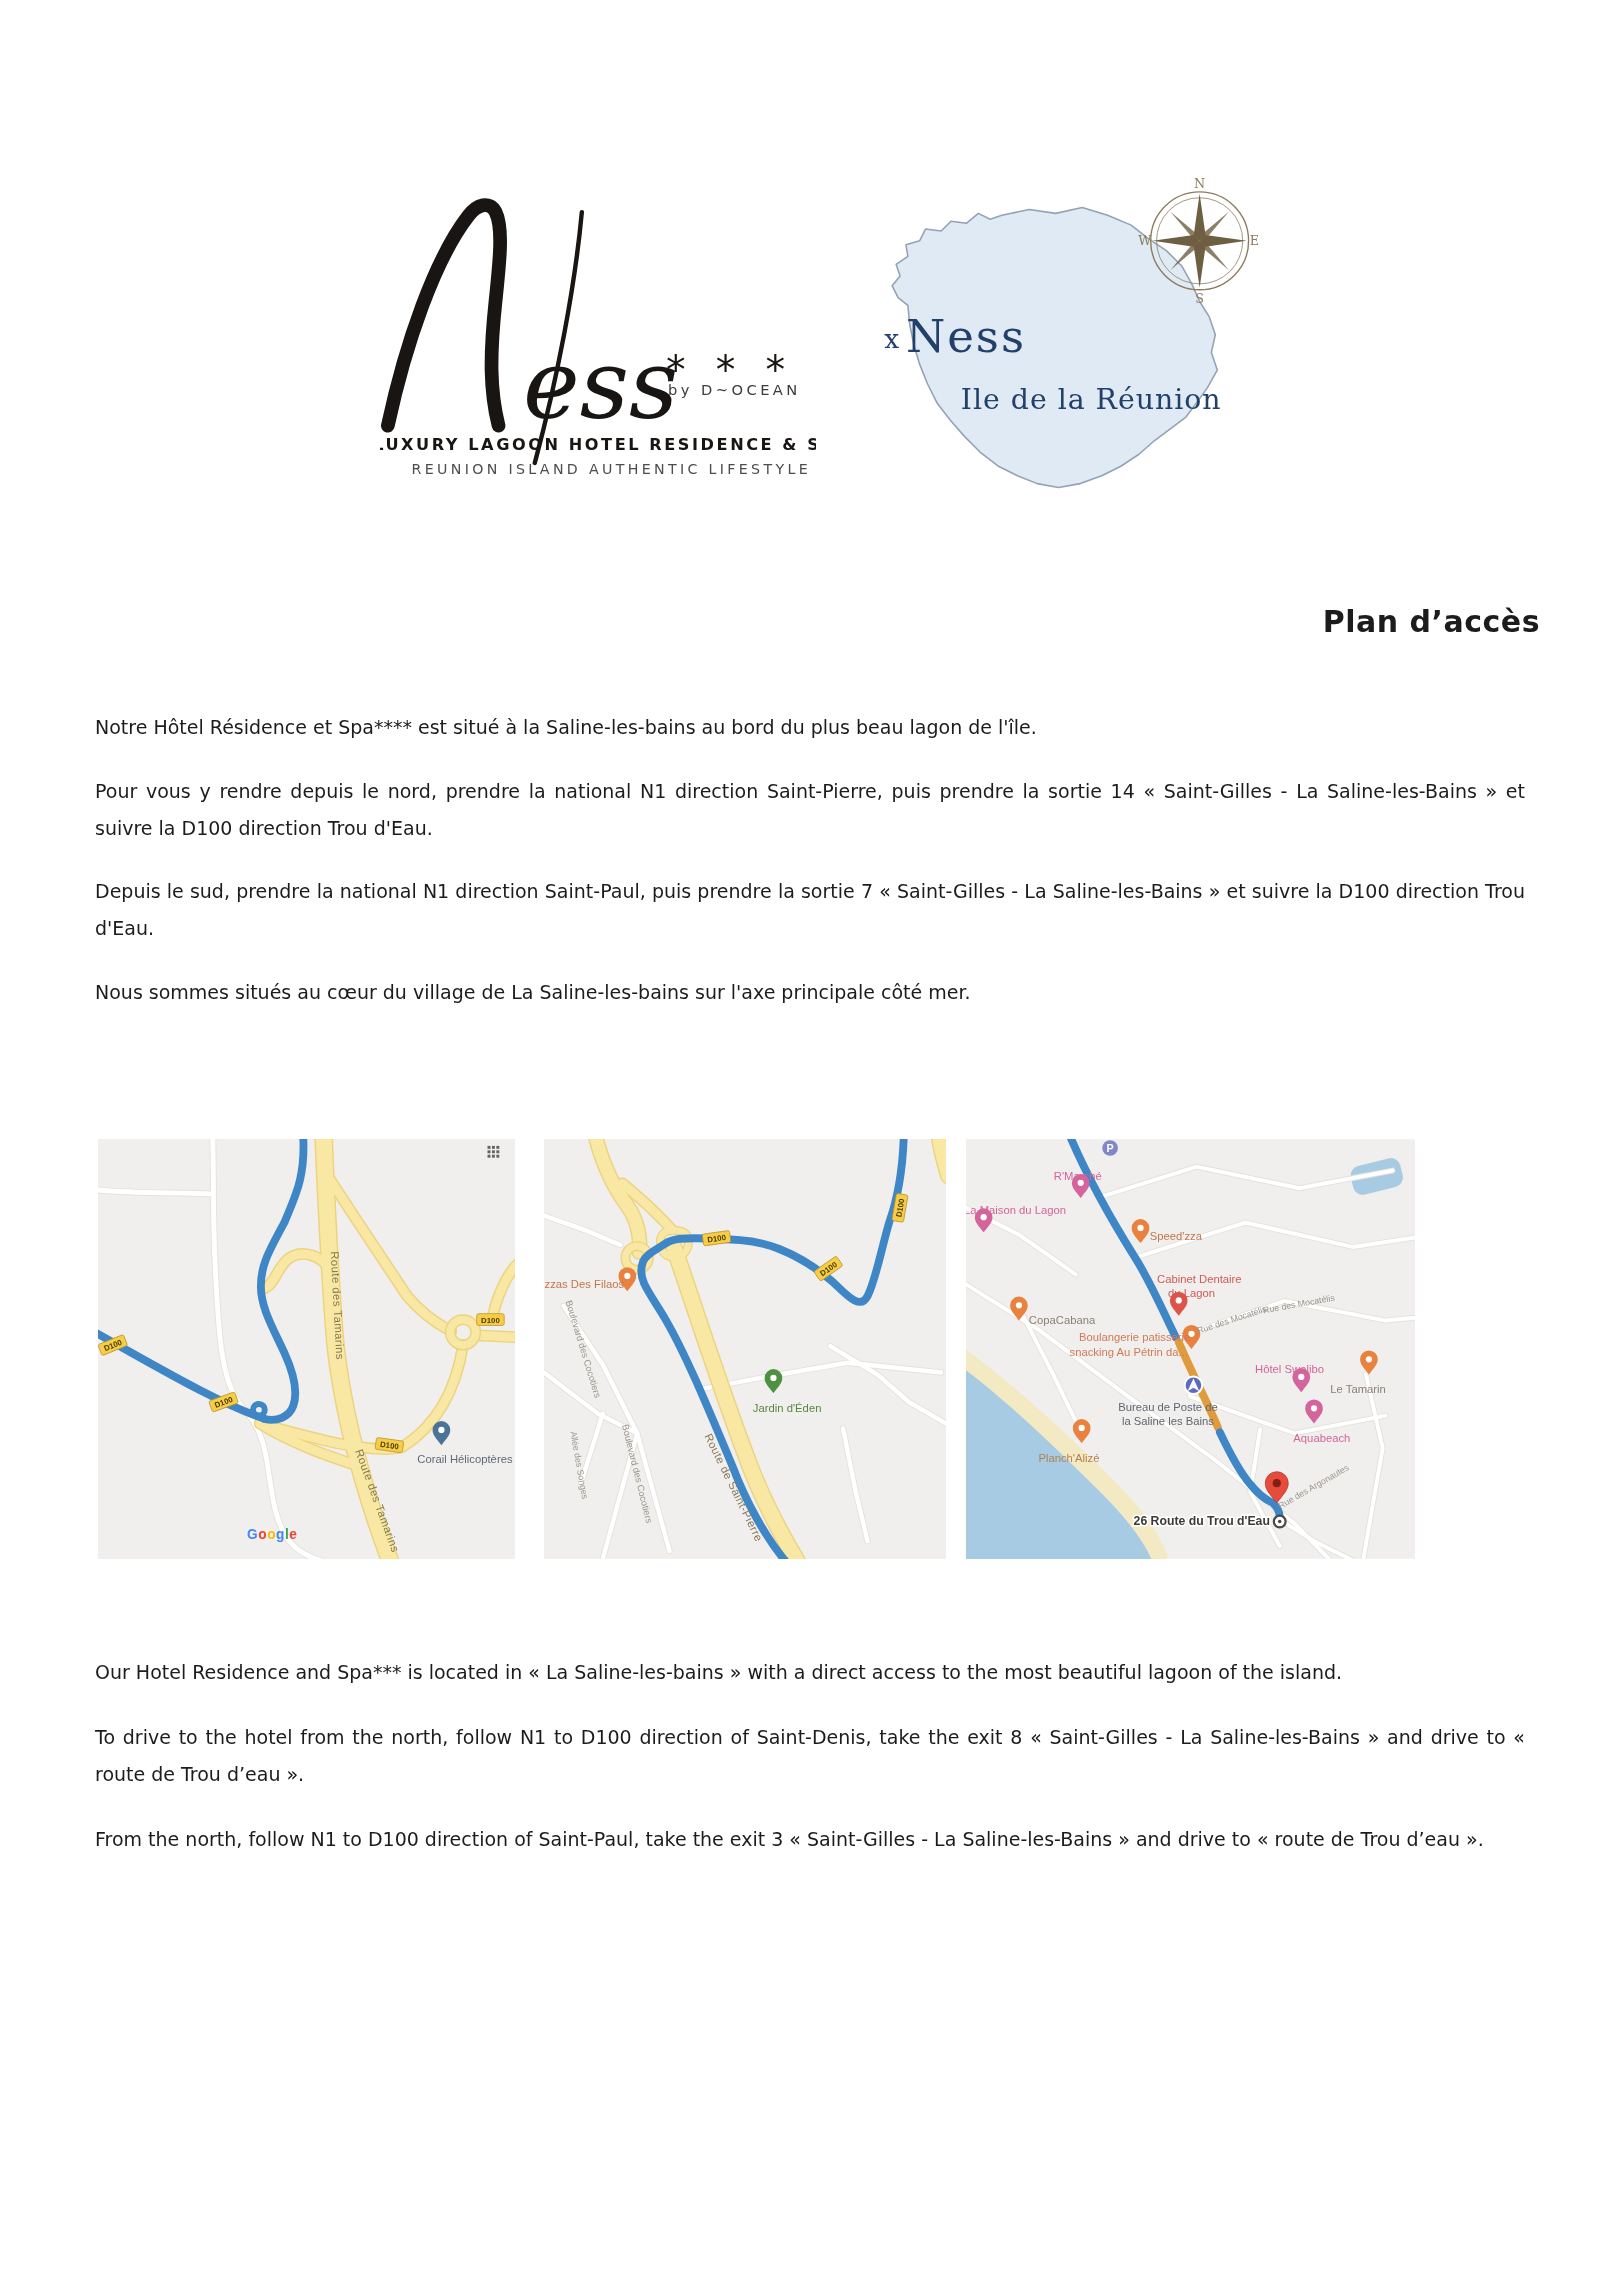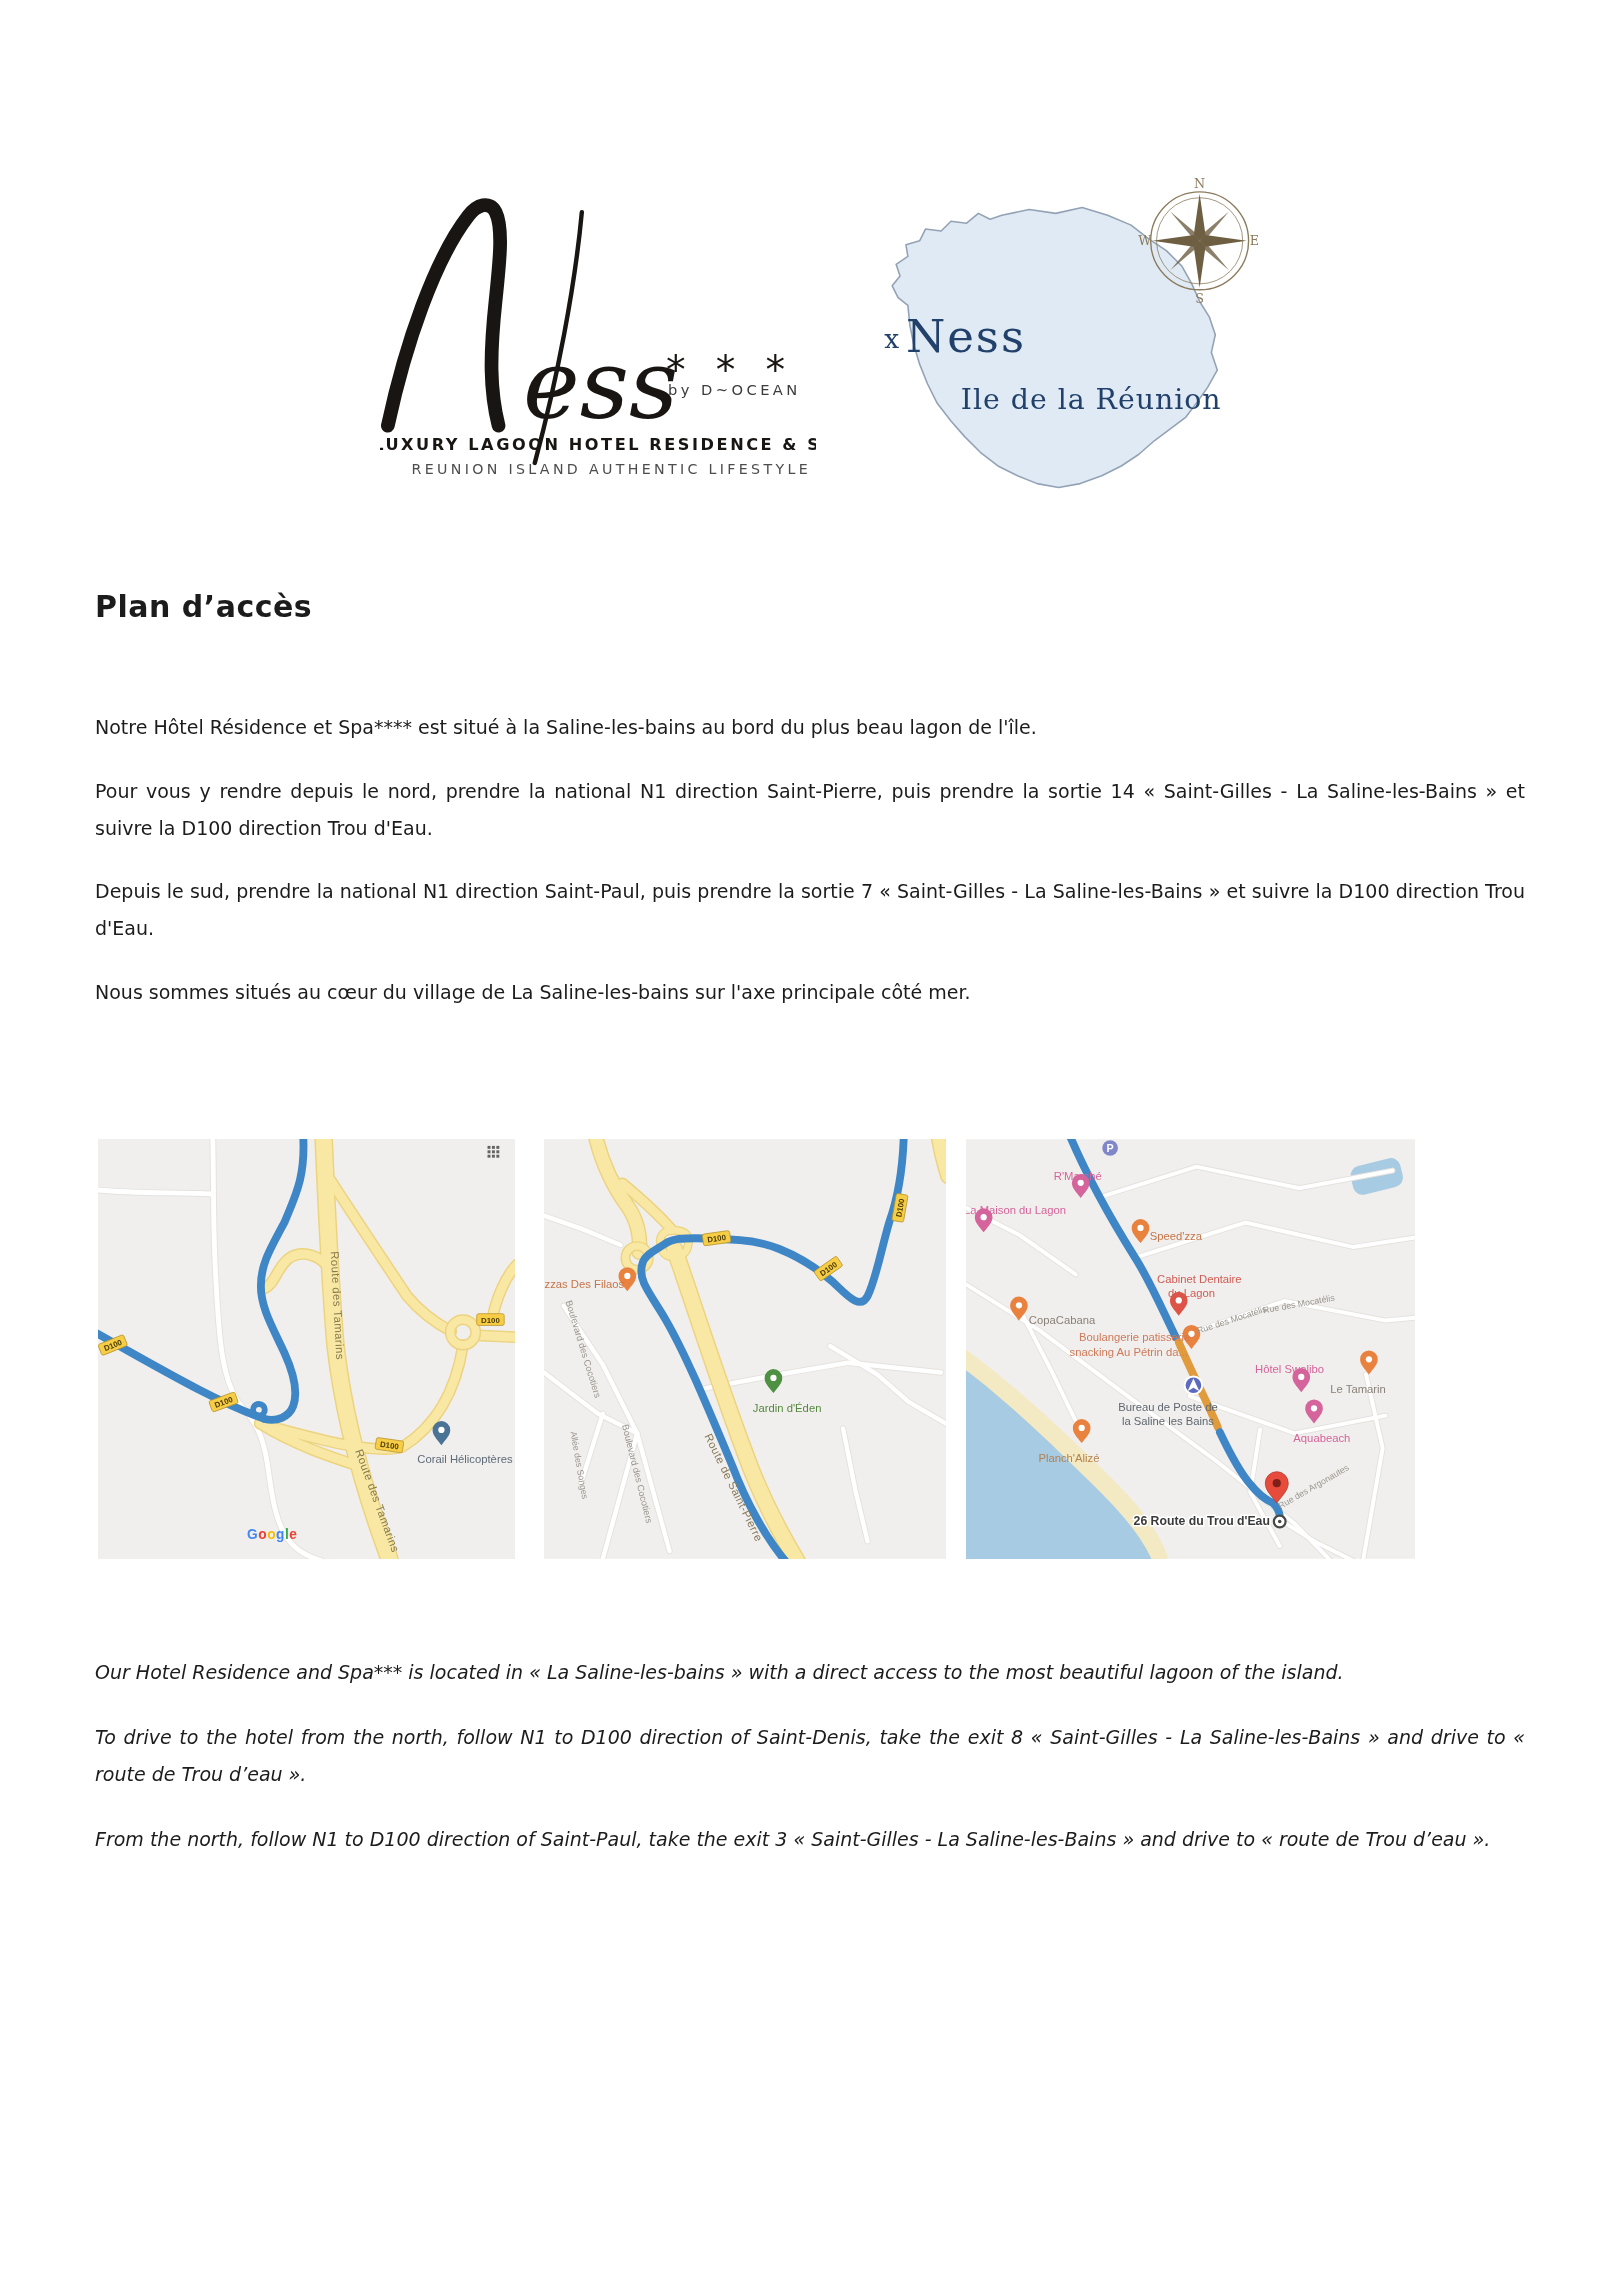--- a/index.html
+++ b/index.html
@@ -6,28 +6,28 @@
   .page{
     position:relative;width:1620px;height:2293px;background:#ffffff;
     font-family:"DejaVu Sans",sans-serif;color:#1c1c1c;overflow:hidden;
     margin:0 auto;
   }
   
   .ness-logo{position:absolute;left:380px;top:169px;width:436px;height:338px;}
   .island-art{position:absolute;left:855px;top:135px;width:421px;height:380px;}
   
   .doc-title{
-    position:absolute;top:589px;left:95px;width:1430px;margin:0;
-    text-align:left;font-size:30px;font-weight:bold;letter-spacing:0.5px;
+    position:absolute;top:589px;left:95px;width:1430px;margin:15px;
+    text-align:right;font-size:30px;font-weight:bold;letter-spacing:0.5px;
   }
   
   .fr-block{position:absolute;top:709px;left:95px;width:1430px;}
   .en-block{position:absolute;top:1654px;left:95px;width:1430px;}
   .para{font-size:19px;line-height:37px;text-align:justify;margin:0 0 26.5px 0;}
-  .en-block .para{margin-bottom:28px;font-style:italic;}
+  .en-block .para{margin-bottom:28px;}
   
   .maps{position:absolute;top:1139px;left:98px;display:flex;}
   .maps svg{display:block;flex:0 0 auto;}
   .map1{margin-right:29px;}
   .map2{margin-right:19.6px;}
   .map-label{font-family:"Liberation Sans",sans-serif;}
 </style>
 </head>
 <body>
 

